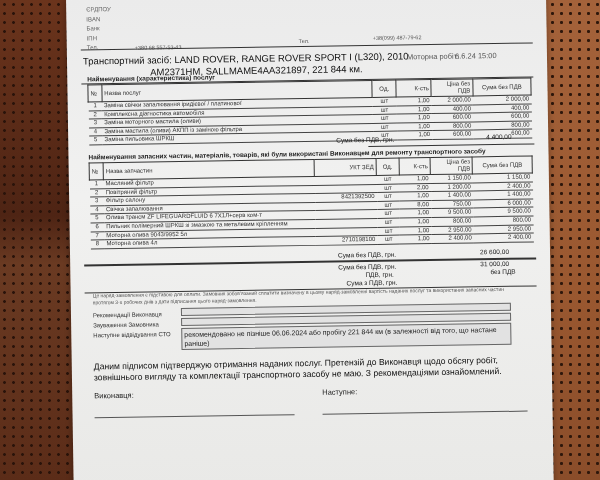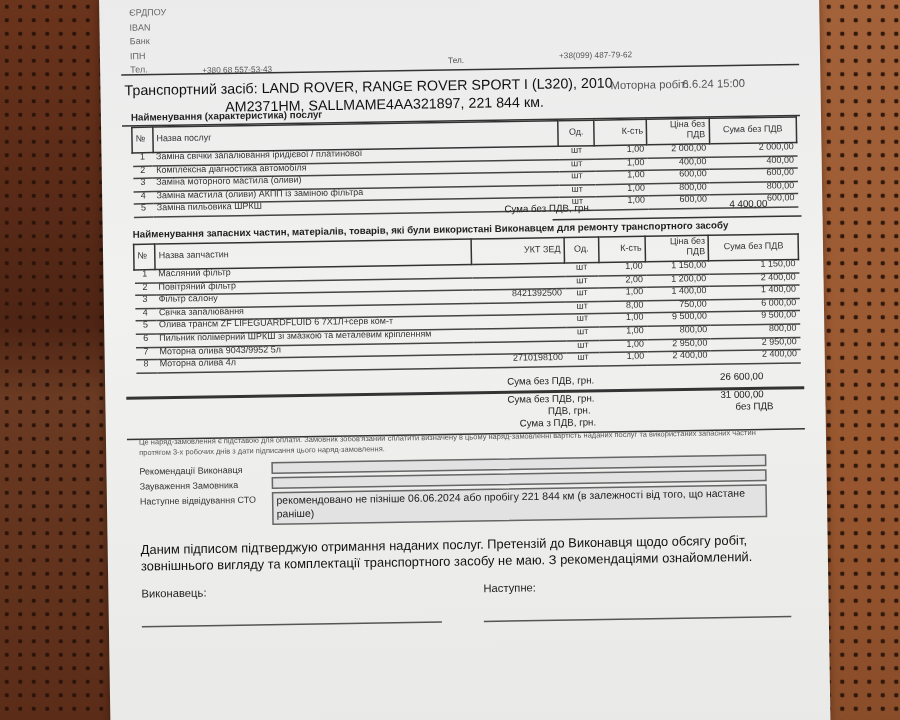--- a/index.html
+++ b/index.html
@@ -236,17 +236,17 @@
 
   <span class="rec-lbl" style="top:313px">Рекомендації Виконавця</span>
   <div class="rec-box" style="top:310px;height:8px"></div>
   <span class="rec-lbl" style="top:323px">Зауваження Замовника</span>
   <div class="rec-box" style="top:320px;height:8px"></div>
   <span class="rec-lbl" style="top:333px">Наступне відвідування СТО</span>
   <div class="rec-box" style="top:330px;height:22px">рекомендовано не пізніше 06.06.2024 або пробігу 221 844 км (в залежності від того, що настане раніше)</div>
 
   <div class="confirm">Даним підписом підтверджую отримання наданих послуг. Претензій до Виконавця щодо обсягу робіт, зовнішнього вигляду та комплектації транспортного засобу не маю. З рекомендаціями ознайомлений.</div>
 
-  <span class="sig-lbl" style="left:22px">Виконавець:</span>
+  <span class="sig-lbl" style="left:22px">Виконавця:</span>
   <span class="sig-lbl" style="left:250px">Наступне:</span>
   <div class="sig-line" style="left:22px;width:200px"></div>
   <div class="sig-line" style="left:250px;width:205px"></div>
 </div>
 
 </body></html>

